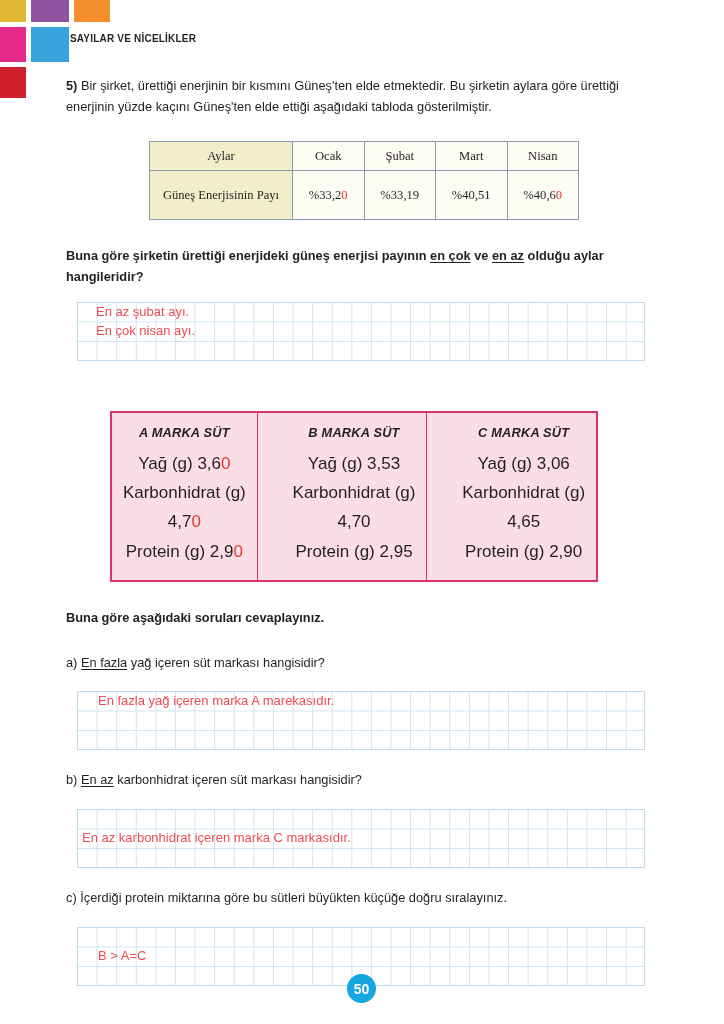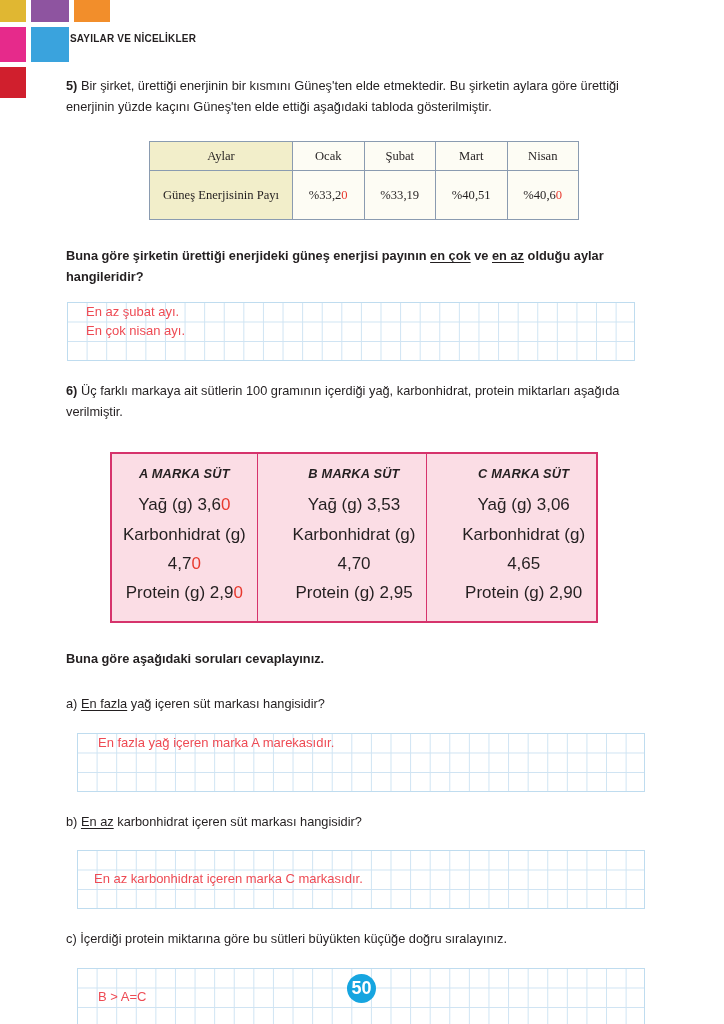--- a/index.html
+++ b/index.html
@@ -112,34 +112,34 @@
     position: relative;
     border: 1px solid #bfdcef;
     background-color: #ffffff;
     background-image:
       linear-gradient(to right, #cfe4f3 1px, transparent 1px),
       linear-gradient(to bottom, #cfe4f3 1px, transparent 1px);
     background-size: 19.6px 19.5px;
     background-position: -1px -1px;
     box-sizing: border-box;
   }
-  .ag-w-full  { width: 568px; margin-left: 1px; }
+  .ag-w-full  { width: 568px; margin-left: 11px; }
   .ag-w-mid   { width: 568px; margin-left: 11px; }
   .ag-h-3     { height: 59px; }
   .ag-h-3b    { height: 59px; }
   .answer-text {
     position: absolute;
     color: #ee4b54;
     font-size: 13px;
     white-space: nowrap;
   }
   .at-line1 { left: 18px; top: 1px; }
   .at-line2 { left: 18px; top: 20px; }
   .at-mid   { left: 20px; top: 1px; }
-  .at-mid2  { left: 16px; top: 20px; }
+  .at-mid2  { left: 4px; top: 20px; }
   .at-low   { left: 20px; top: 20px; }
 
   
   .milk-row {
     display: flex;
     margin-left: 44px;
     width: 488px;
     border: 2px solid #d6336c;
     background: #fbdde5;
     box-sizing: border-box;
@@ -171,21 +171,21 @@
   
   .page-badge {
     position: absolute;
     left: 347px;
     top: 974px;
     width: 29px;
     height: 29px;
     border-radius: 50%;
     background: #16a5e0;
     color: #ffffff;
-    font-size: 18px;
+    font-size: 14px;
     font-weight: bold;
     display: flex;
     align-items: center;
     justify-content: center;
   }
 </style>
 </head>
 <body>
 
 <div class="color-blocks">
@@ -232,21 +232,20 @@
 
   <div class="spacer-14"></div>
 
   <div class="answer-grid ag-w-full ag-h-3">
     <div class="answer-text at-line1">En az  şubat ayı.</div>
     <div class="answer-text at-line2">En çok nisan ayı.</div>
   </div>
 
   <div class="spacer-20"></div>
 
-  <p class="qtext"><span class="qnum">6)</span><span> Üç farklı markaya ait sütlerin 100 gramının içerdiği yağ, karbonhidrat, protein miktarları aşağıda verilmiştir.</span></p>
 
   <div class="spacer-30"></div>
 
   <div class="milk-row">
     <div class="milk-col">
       <div class="milk-title">A MARKA SÜT</div>
       <div class="milk-line"><span>Yağ (g)  3,6</span><span class="hl-red">0</span></div>
       <div class="milk-line"><span>Karbonhidrat (g) 4,7</span><span class="hl-red">0</span></div>
       <div class="milk-line"><span>Protein (g) 2,9</span><span class="hl-red">0</span></div>
     </div>

